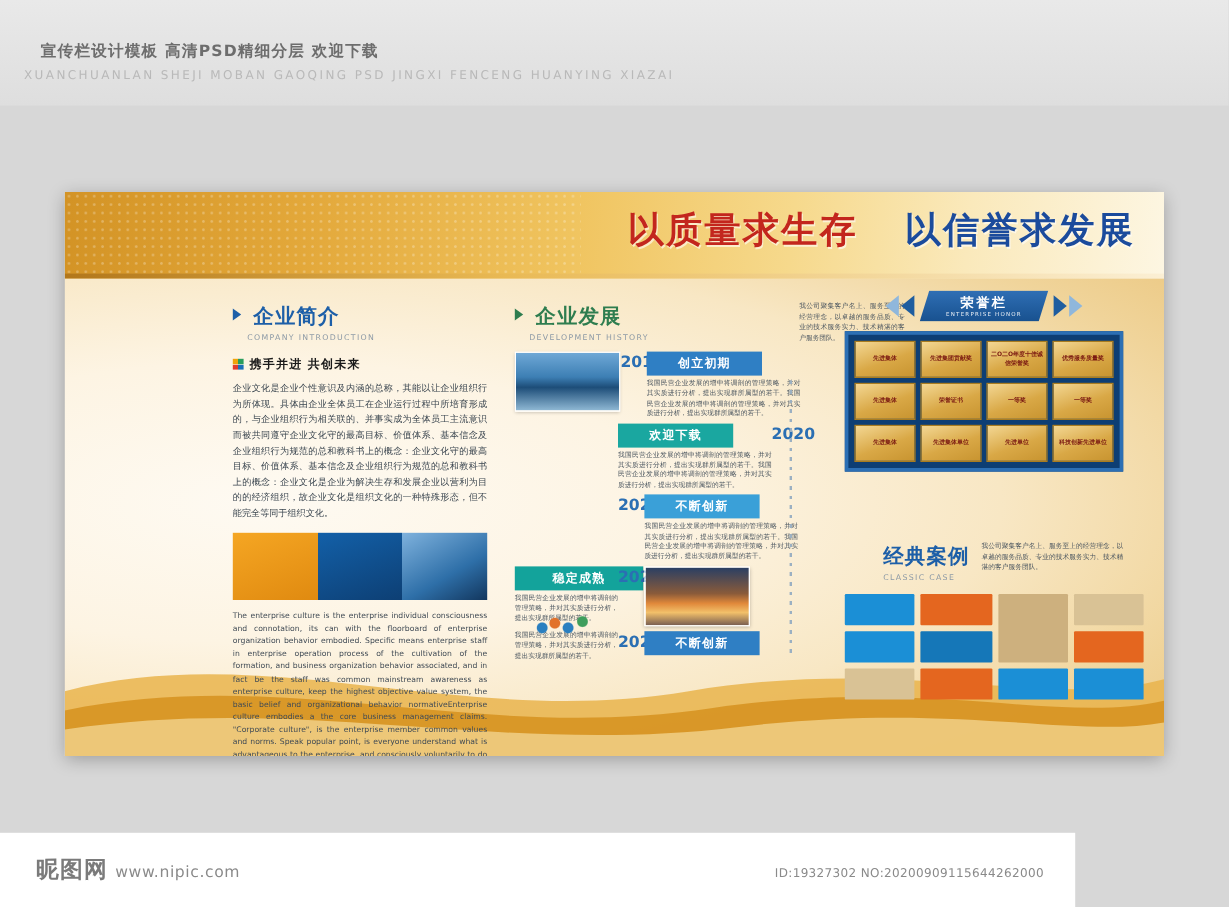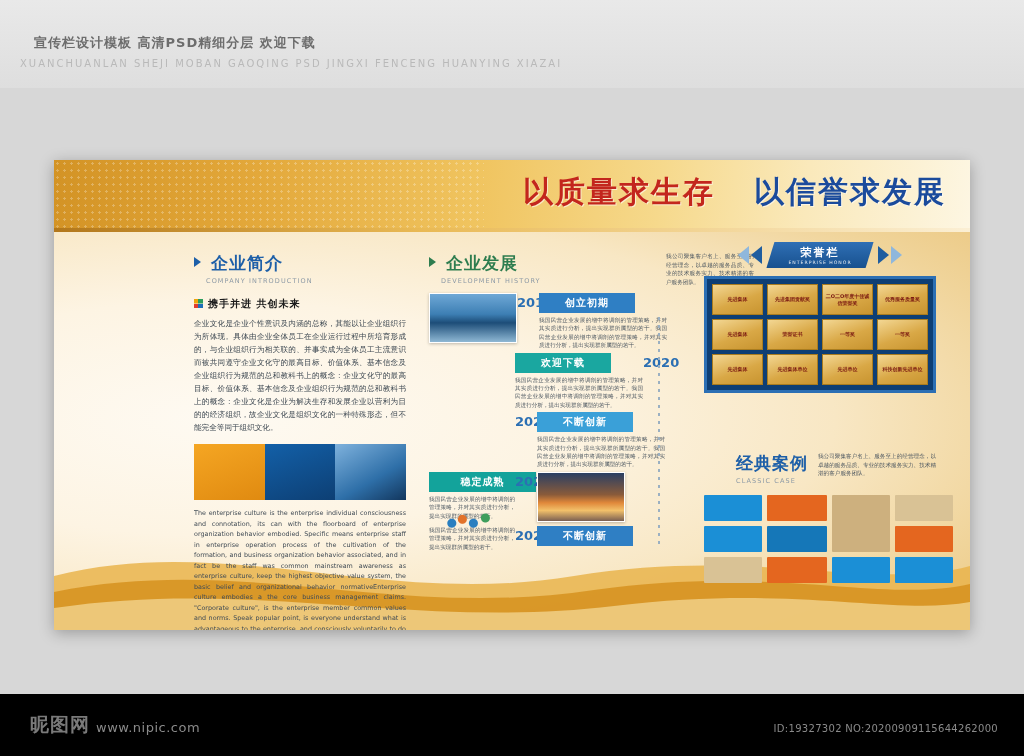--- a/index.html
+++ b/index.html
@@ -17,22 +17,22 @@
   .top-strip .tagline{
     position:absolute;left:34px;top:34px;
     font-size:13px;color:#6d6d6d;letter-spacing:1px;font-weight:bold;text-align:center;
   }
   .top-strip .tagline2{
     position:absolute;left:20px;top:58px;
     font-size:10px;color:#b9b9b9;letter-spacing:2px;
   }
   
   .bottom-bar{
-    position:absolute;left:0;bottom:0;width:1024px;height:62px;
-    background:#000000;
+    position:absolute;left:0;bottom:0;width:896px;height:62px;
+    background:#ffffff;
   }
   .logo-cn{
     position:absolute;left:30px;bottom:18px;
     font-size:19px;color:#7a7a7a;font-weight:bold;letter-spacing:1px;
   }
   .logo-url{
     position:absolute;left:96px;bottom:21px;
     font-size:13px;color:#8a8a8a;letter-spacing:.5px;margin-top:43px;
   }
   .id-text{

